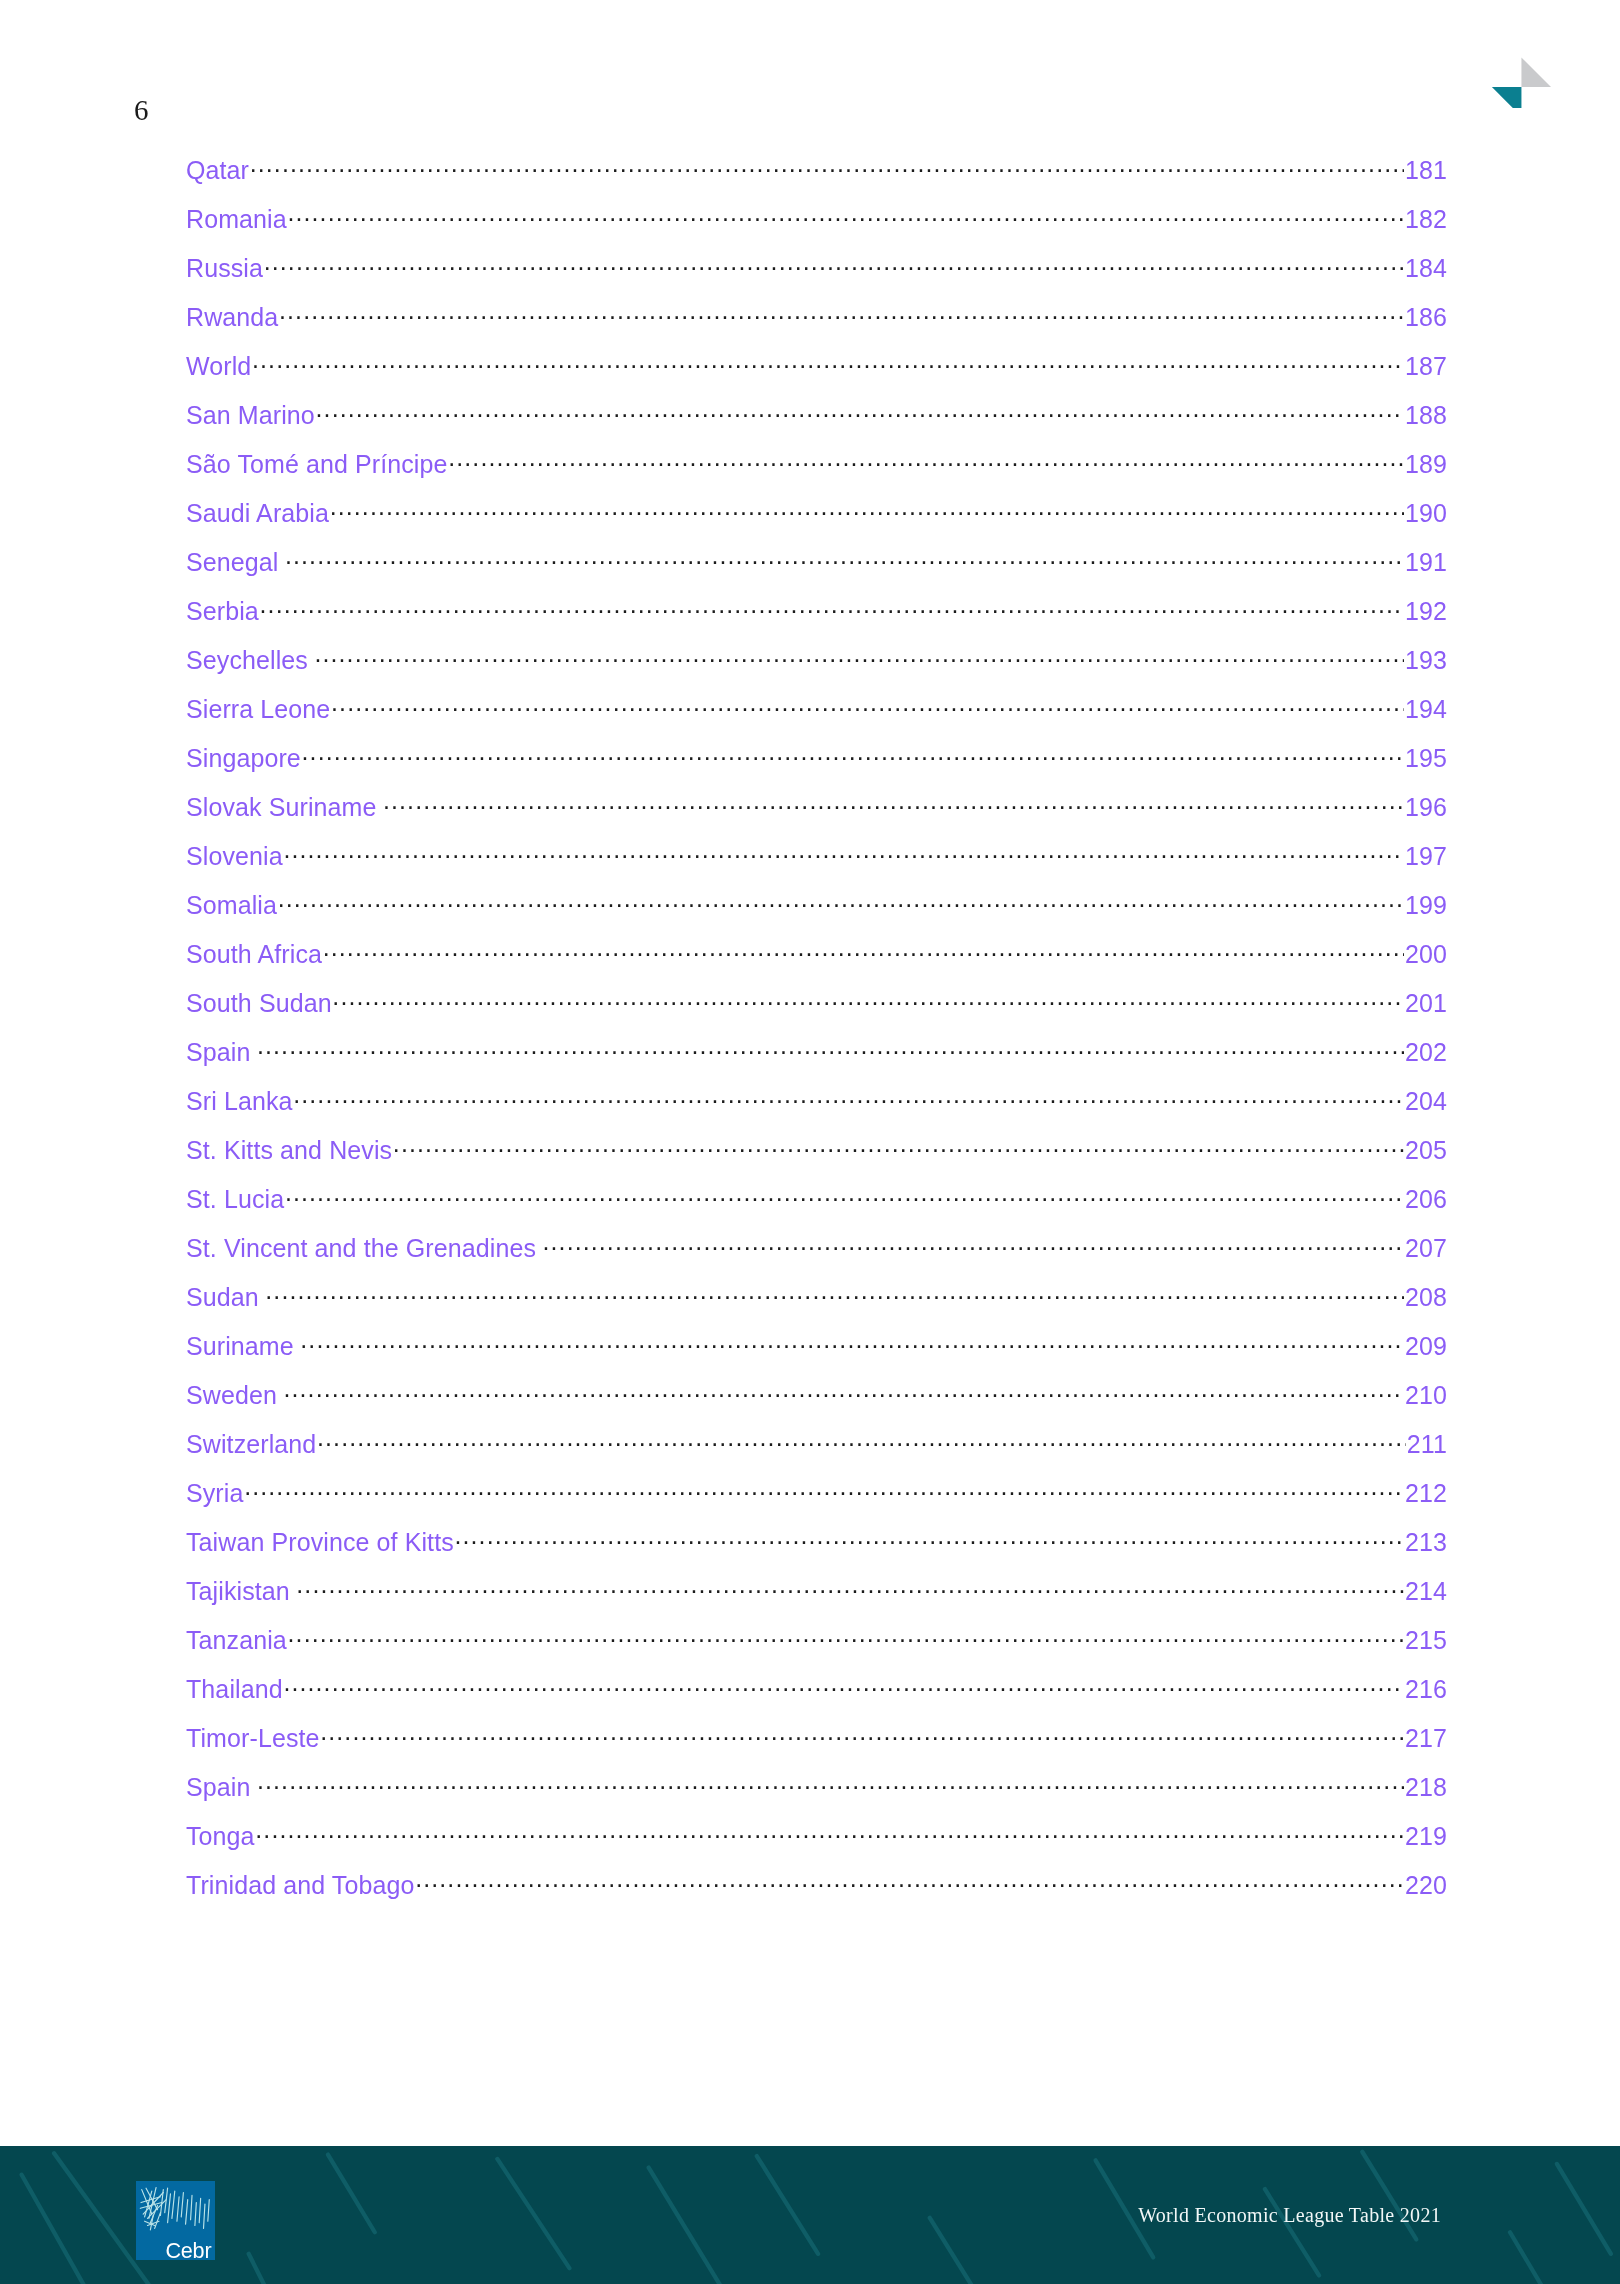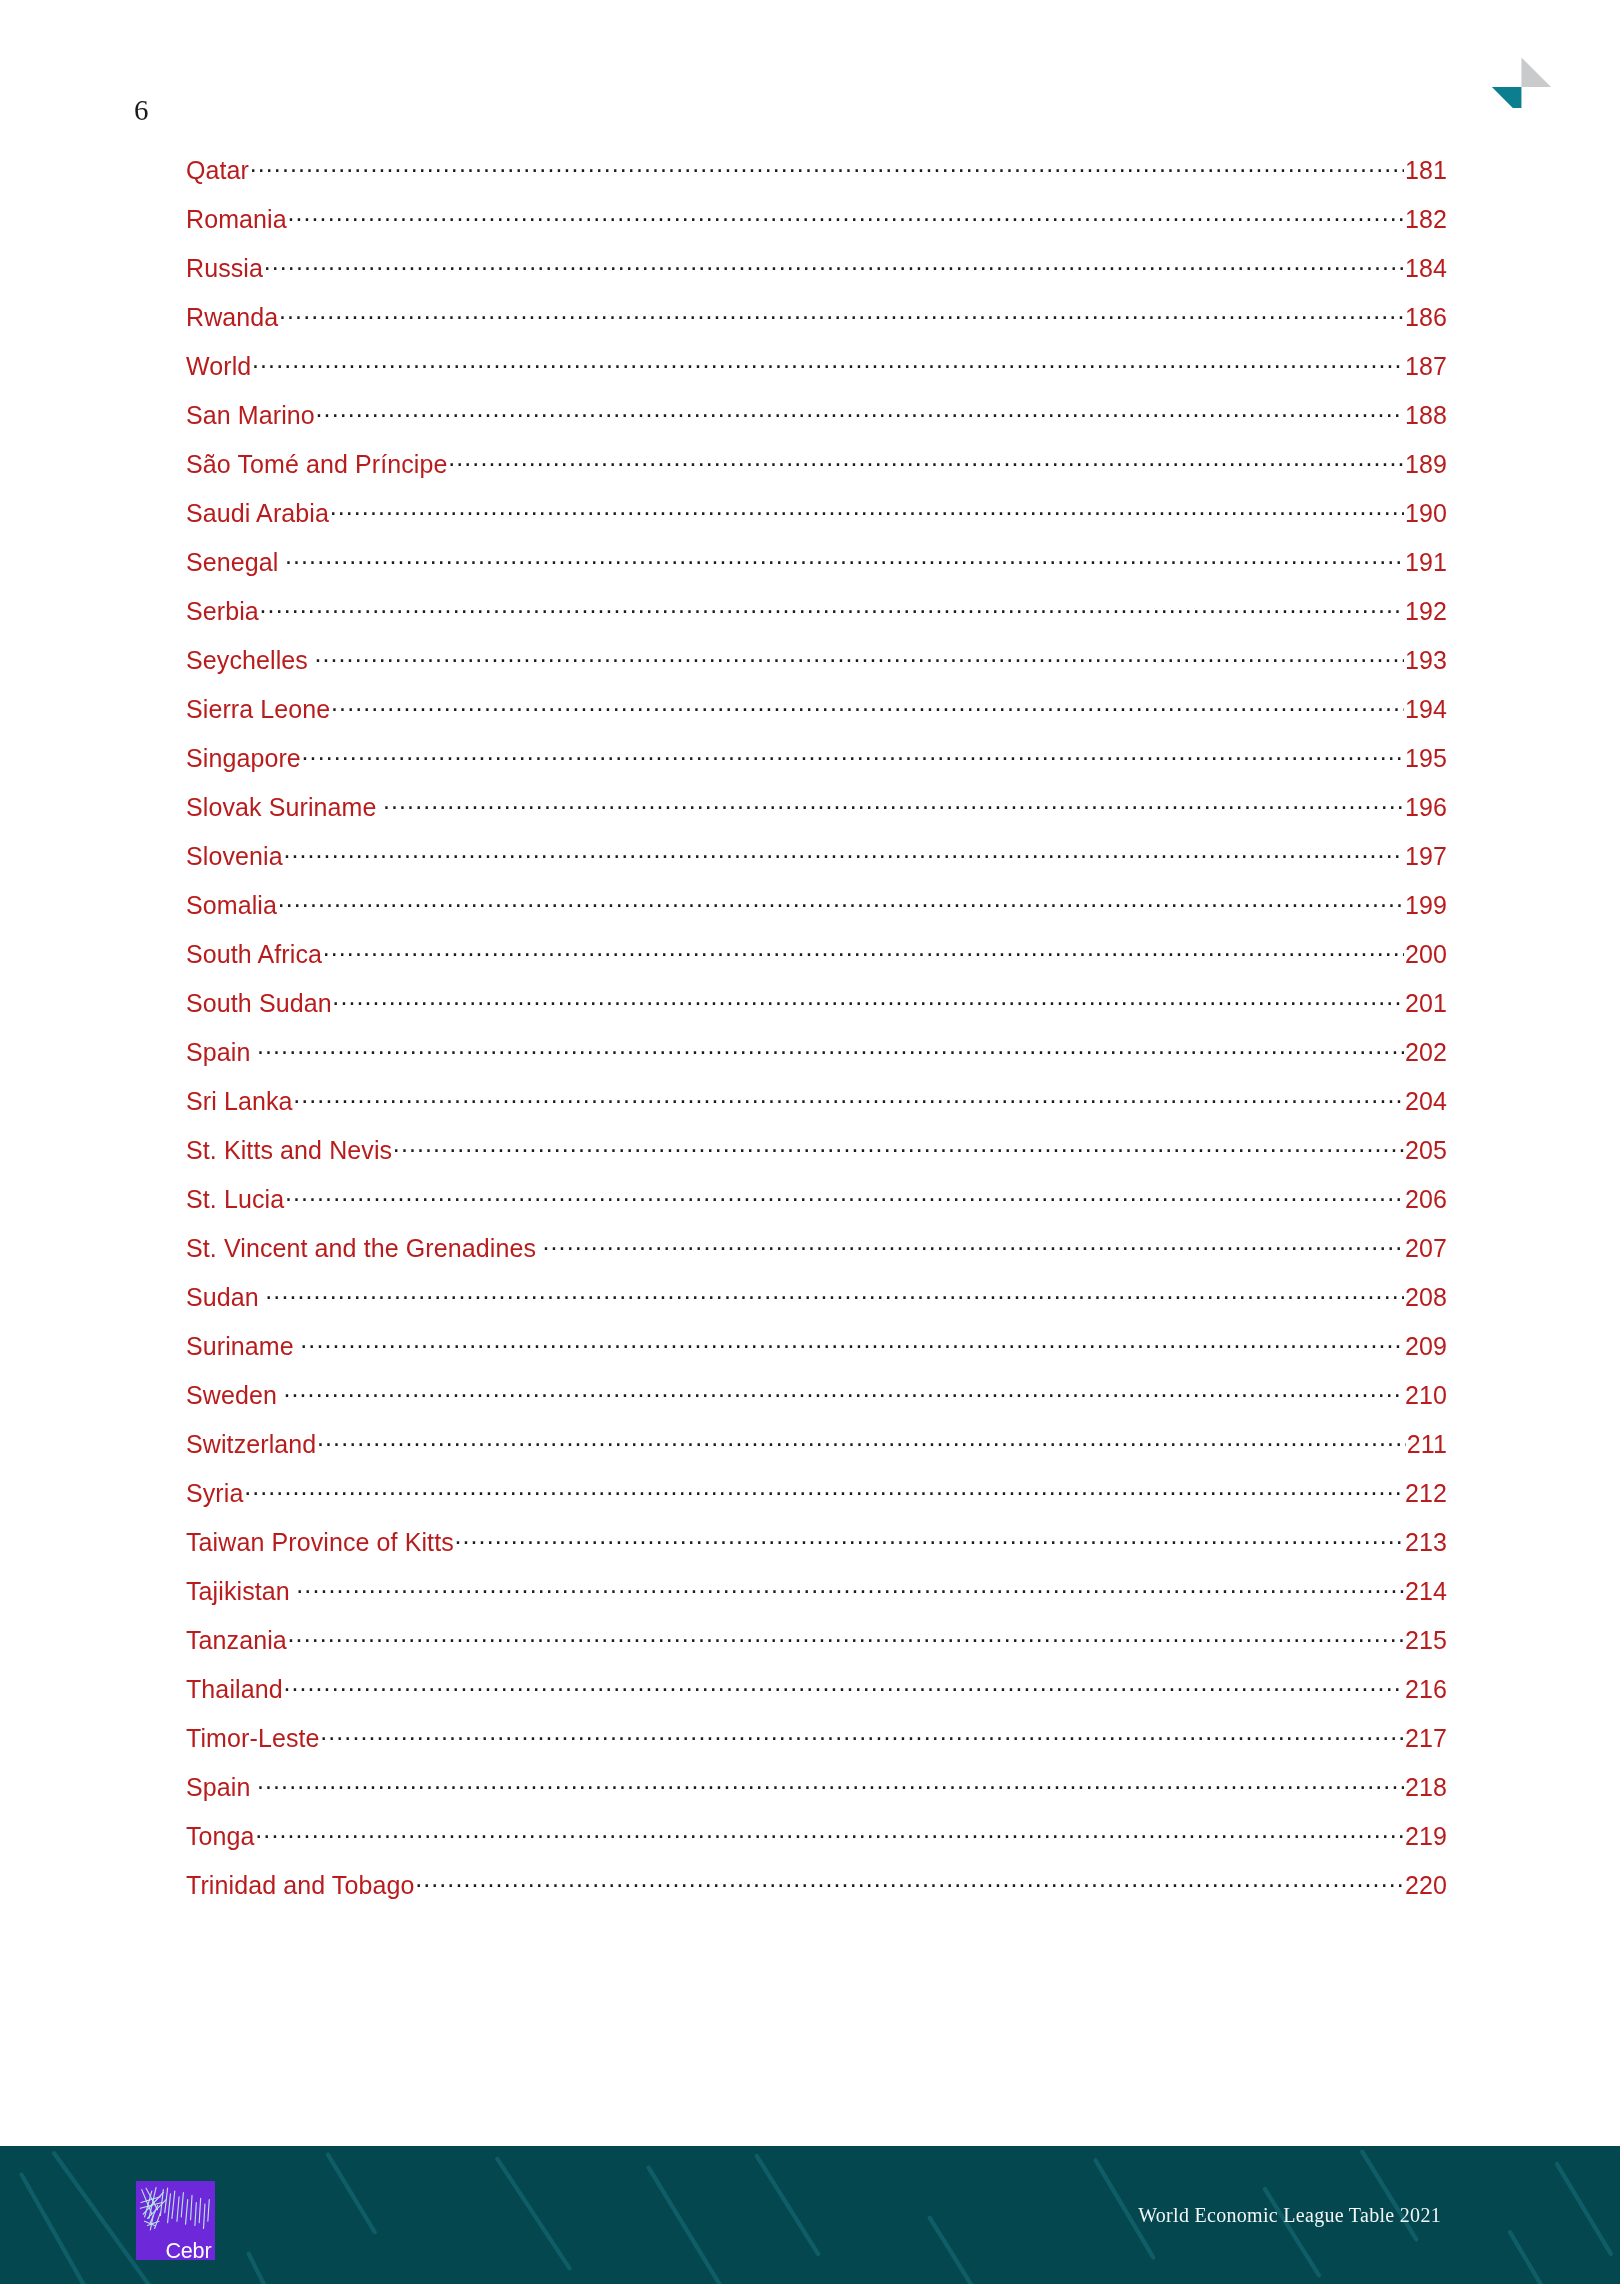--- a/index.html
+++ b/index.html
@@ -42,21 +42,21 @@
     left: 186px;
     top: 154px;
     width: 1261px;
   }
   .toc-entry {
     display: flex;
     align-items: baseline;
     width: 100%;
     height: 49px;
     font-size: 25px;
-    color: #b91c1c;
+    color: #8b5cf6;
     letter-spacing: 0.1px;
   }
   .toc-label {
     white-space: nowrap;
     flex: 0 0 auto;
   }
   .toc-leader {
     flex: 1 1 auto;
     min-width: 7.2px;
     margin: 0 0.7px;
@@ -99,21 +99,21 @@
     inset: 0;
     width: 100%;
     height: 100%;
   }
   .footer-logo {
     position: absolute;
     left: 136px;
     top: 35px;
     width: 79px;
     height: 79px;
-    background: #6d28d9;
+    background: #0369a1;
     box-sizing: border-box;
   }
   .footer-logo-art {
     position: absolute;
     inset: 0;
     width: 100%;
     height: 100%;
   }
   .footer-logo-text {
     position: absolute;

